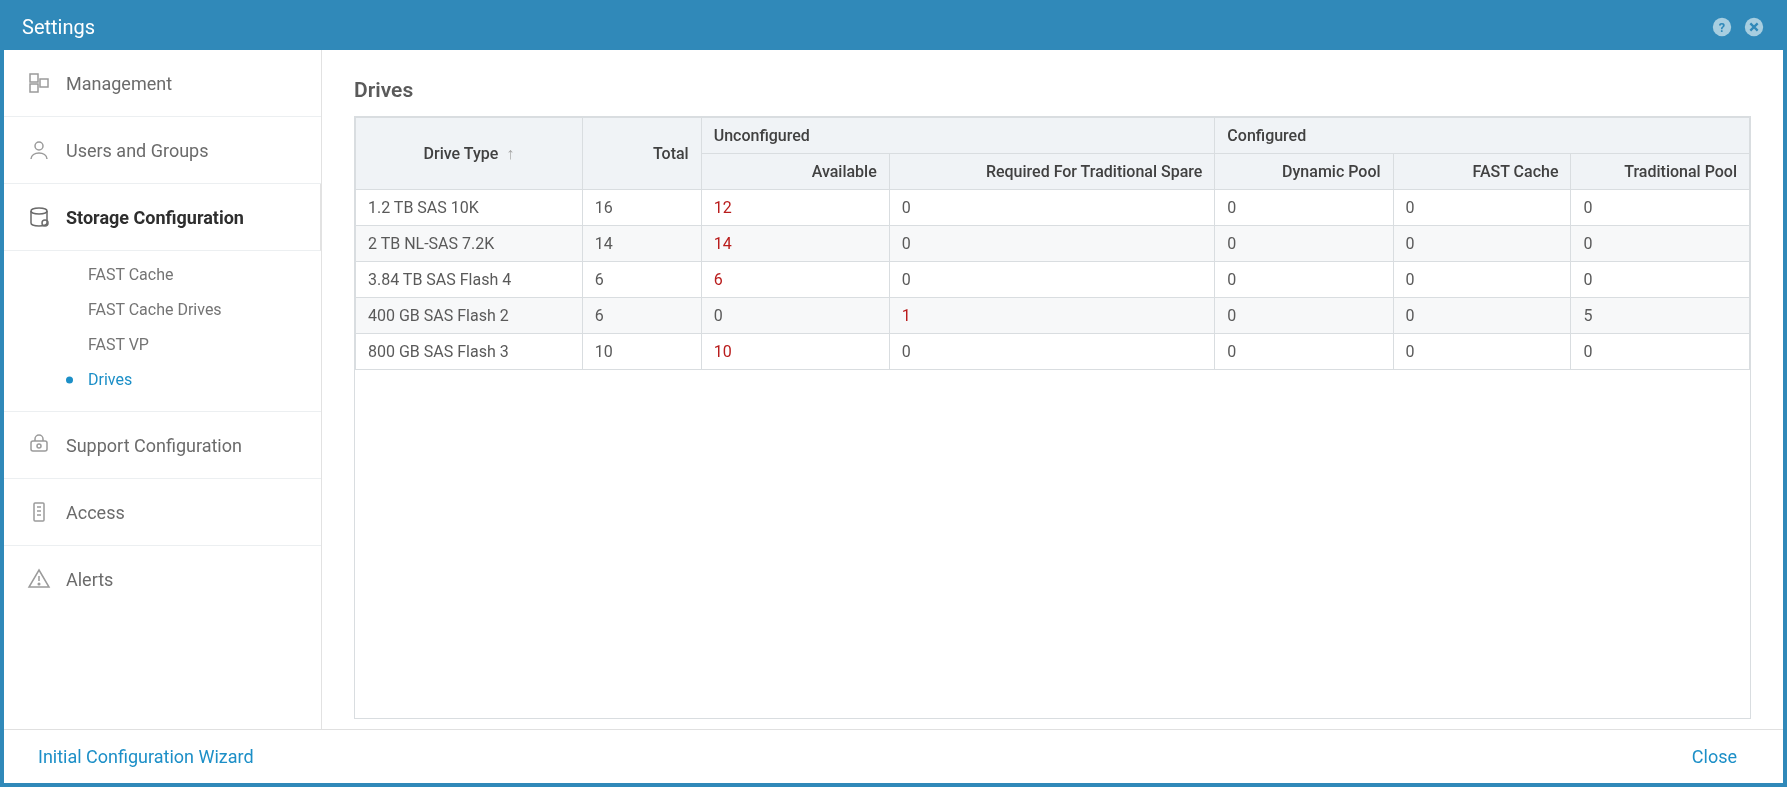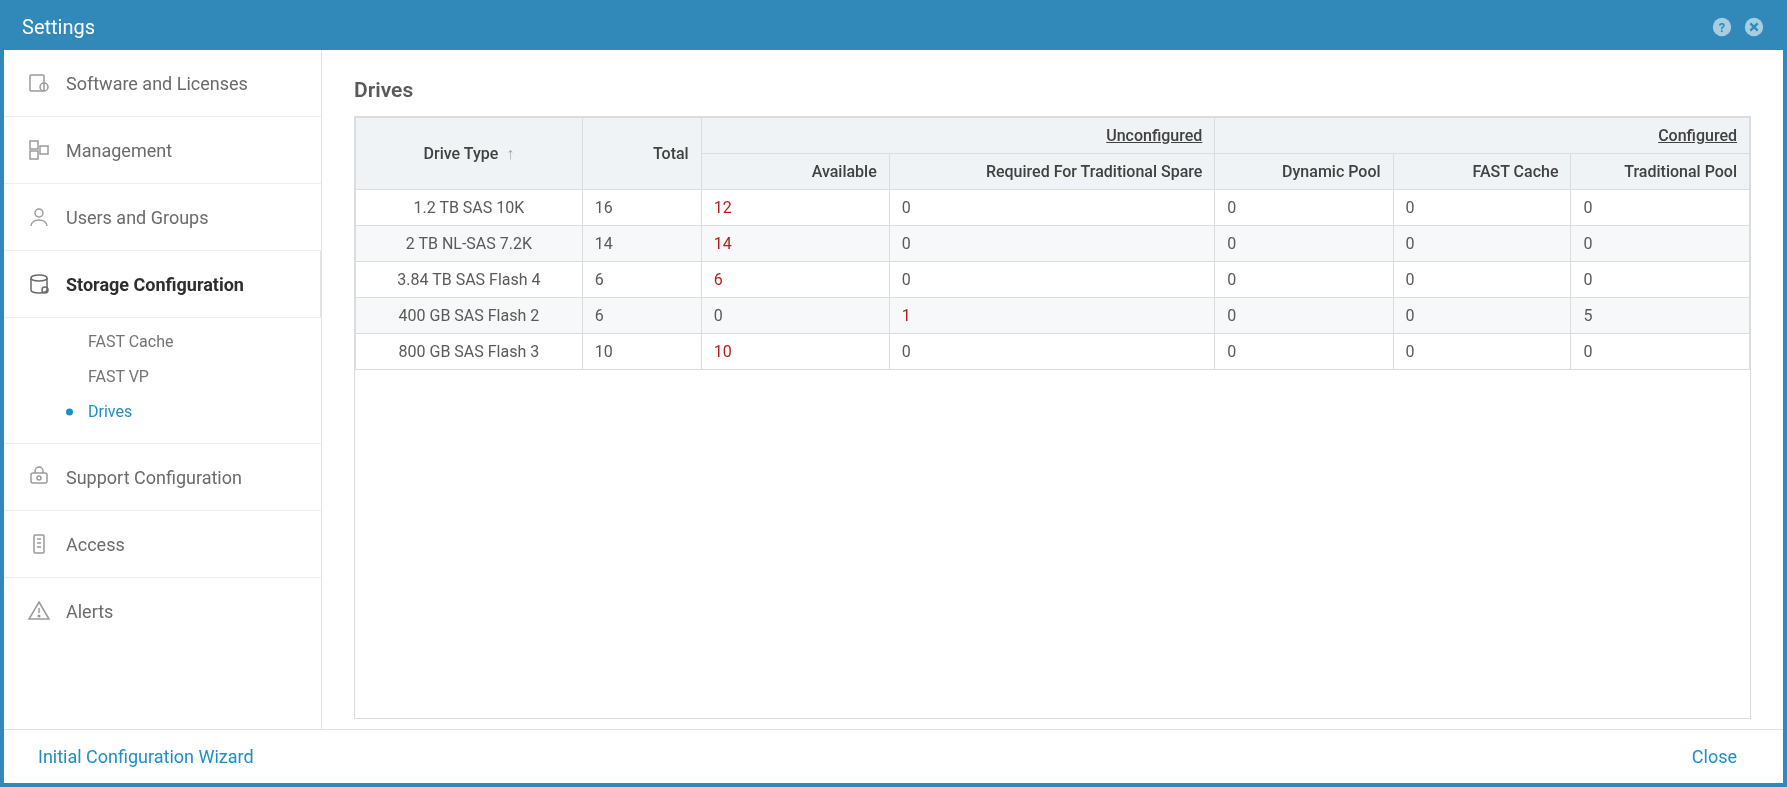--- a/index.html
+++ b/index.html
@@ -81,25 +81,25 @@
   border-radius: 50%;
   background: #1c8fc7;
 }
 .sub-group { padding: 6px 0 14px; border-bottom: 1px solid #eceff1; }
 .content { flex: 1; padding: 28px 32px 10px; display: flex; flex-direction: column; min-width: 0; }
 .content h2 { color: #5a5a5a; font-size: 21px; font-weight: 600; margin-bottom: 14px; }
 .table-wrap { border: 1px solid #d9dde0; flex: 1; overflow: auto; }
 table { border-collapse: collapse; width: 100%; }
 th, td { border: 1px solid #d9dde0; padding: 8px 12px; font-size: 16px; color: #5a5a5a; }
 thead th { background: #f0f3f6; color: #414141; font-weight: 500; text-align: center; }
-th.group-head { text-align: right; text-decoration: underline; }
+th.group-head { text-align: left; }
 th.col-head { text-align: right; font-weight: 500; }
 th.left { text-align: center; }
 td { }
-td.left { text-align: center; }
+td.left { text-align: left; }
 td.link { color: #b91c1c; cursor: pointer; }
 tbody tr:nth-child(even) { background: #f7f8f9; }
 .sort-icon { color: #a5a5a5; margin-left: 4px; }
 .footer {
   border-top: 1px solid #e0e0e0;
   display: flex;
   align-items: center;
   padding: 16px 34px;
   font-size: 18px;
 }
@@ -125,29 +125,20 @@
         <path d="M8 8 L16 16 M16 8 L8 16" stroke="#3089b9" stroke-width="2.5"></path>
       </svg>
   </span>
 </div>
 
 <div class="main-row">
   <div class="sidebar">
     <div class="side-item">
       <span class="icon">
           <svg width="24" height="24" viewBox="0 0 24 24" fill="none" stroke="currentColor" stroke-width="1.5">
-            <rect x="3" y="4" width="14" height="16" rx="1"></rect>
-            <circle cx="17" cy="16" r="4"></circle>
-          </svg>
-        </span>
-      <span>Software and Licenses</span>
-    </div>
-    <div class="side-item">
-      <span class="icon">
-          <svg width="24" height="24" viewBox="0 0 24 24" fill="none" stroke="currentColor" stroke-width="1.5">
             <rect x="3" y="3" width="8" height="8"></rect>
             <rect x="3" y="13" width="8" height="8"></rect>
             <rect x="13" y="8" width="8" height="8"></rect>
           </svg>
         </span>
       <span>Management</span>
     </div>
     <div class="side-item">
       <span class="icon">
           <svg width="24" height="24" viewBox="0 0 24 24" fill="none" stroke="currentColor" stroke-width="1.5">
@@ -162,20 +153,21 @@
           <svg width="24" height="24" viewBox="0 0 24 24" fill="none" stroke="#6b6b6b" stroke-width="1.5">
             <ellipse cx="12" cy="6" rx="8" ry="3"></ellipse>
             <path d="M4 6v12c0 1.7 3.6 3 8 3s8-1.3 8-3V6"></path>
             <circle cx="18" cy="18" r="3"></circle>
           </svg>
         </span>
       <span>Storage Configuration</span>
     </div>
     <div class="sub-group">
       <div class="side-sub">FAST Cache</div>
+      <div class="side-sub">FAST Cache Drives</div>
       <div class="side-sub">FAST VP</div>
       <div class="side-sub active">Drives</div>
     </div>
     <div class="side-item">
       <span class="icon">
           <svg width="24" height="24" viewBox="0 0 24 24" fill="none" stroke="currentColor" stroke-width="1.5">
             <rect x="4" y="8" width="16" height="10" rx="2"></rect>
             <path d="M8 8V6a4 4 0 018 0v2"></path>
             <circle cx="12" cy="13" r="2"></circle>
           </svg>

